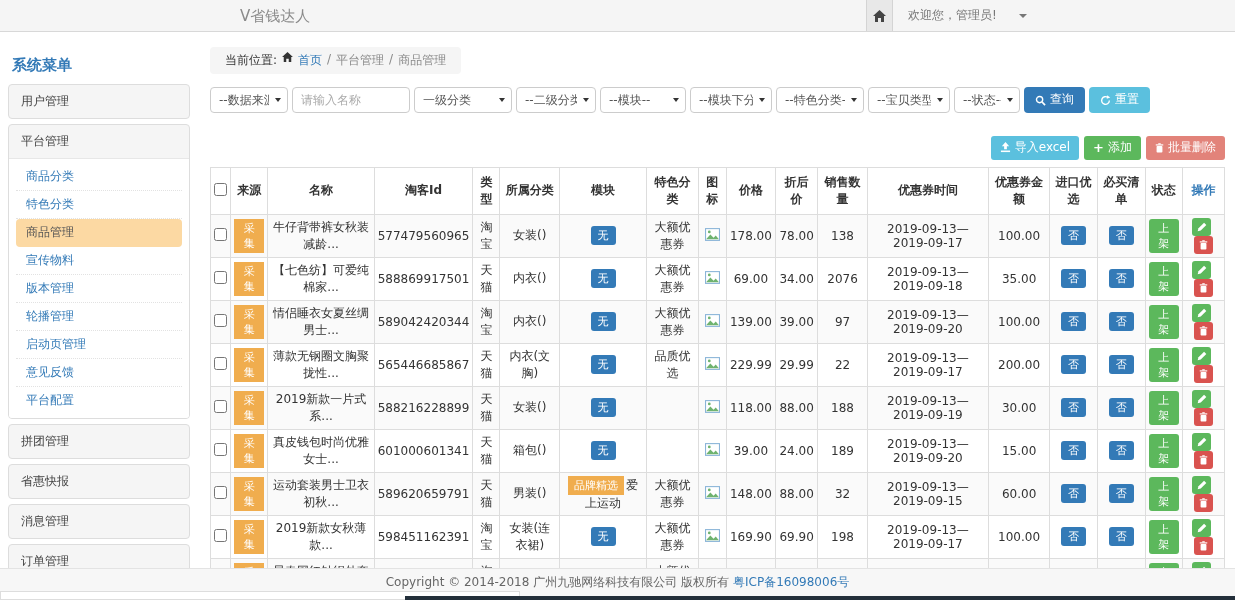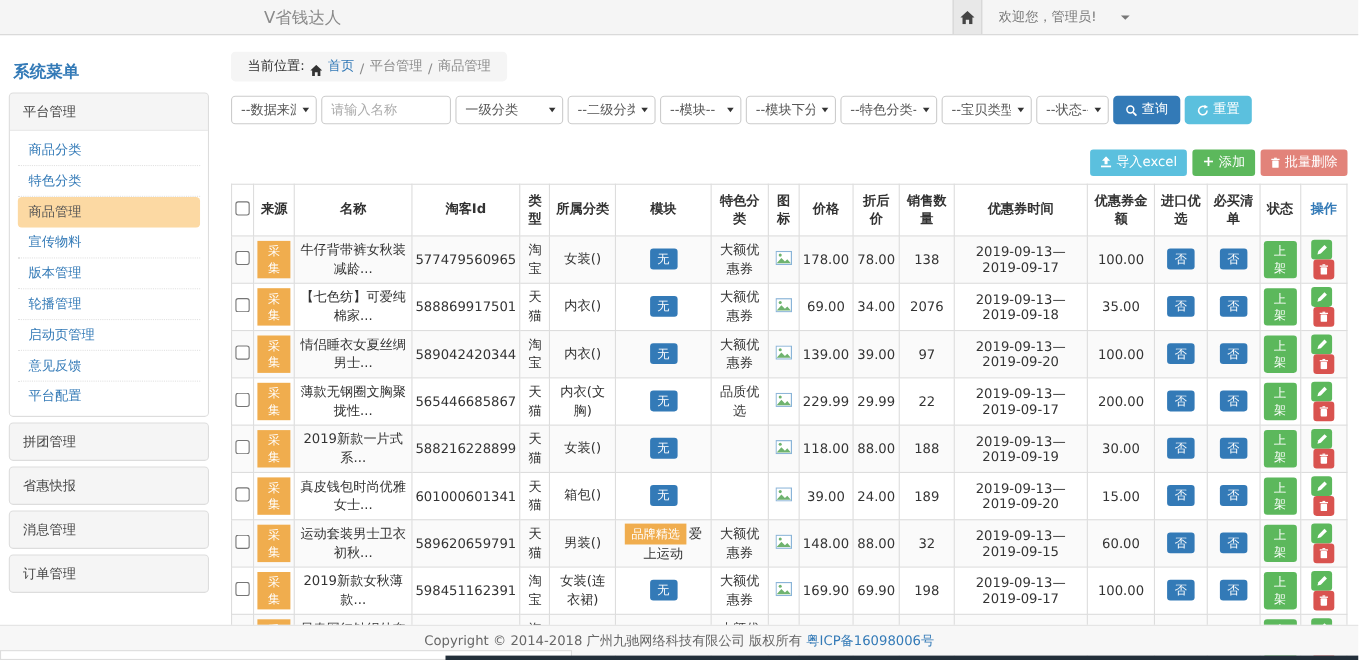--- a/index.html
+++ b/index.html
@@ -29,21 +29,21 @@
   .menu-group-header { padding:8px 12px; color:#444; cursor:pointer; }
   .menu-group.expanded .menu-group-header { border-bottom:1px solid #e7e7e7; }
   .submenu { background:#fff; padding:4px 7px; }
   .submenu-link { display:block; padding:5px 10px; color:#337ab7; border-bottom:1px dotted #e2e2e2; font-size:12px; }
   .submenu-link:last-child { border-bottom:none; }
   .submenu-link.active { background:#fcd9a3; border-radius:4px; color:#555; border-bottom-color:transparent; }
 
   
   .main { position:absolute; left:210px; top:32px; width:1015px; padding-top:15px; z-index:2; }
 
-  .breadcrumb { display:inline-flex; align-items:flex-end; gap:5px; background:#f5f5f5; border-radius:4px; padding:5px 15px; color:#333; }
+  .breadcrumb { display:inline-flex; align-items:flex-start; gap:5px; background:#f5f5f5; border-radius:4px; padding:5px 15px; color:#333; }
   .bc-link { color:#337ab7; }
   .bc-sep, .bc-item { color:#8a8a8a; }
   .bc-home-icon { display:inline-flex; }
 
   .filter-row { display:flex; align-items:center; margin-top:13px; gap:4px; flex-wrap:nowrap; }
   .filter-fields { display:flex; align-items:center; gap:4px; }
   .select-wrap { position:relative; display:inline-block; }
   .select-wrap::after { content:''; position:absolute; right:7px; top:11px; border-top:4px solid #333; border-left:3.5px solid transparent; border-right:3.5px solid transparent; pointer-events:none; }
   .select-wrap select { appearance:none; -webkit-appearance:none; width:100%; height:26px; border:1px solid #ccc; border-radius:4px; background:#fff; color:#555; font-size:12px; padding:3px 18px 3px 8px; font-family:inherit; }
   .text-input { height:26px; border:1px solid #ccc; border-radius:4px; padding:3px 8px; font-size:12px; color:#555; width:118px; font-family:inherit; }
@@ -97,20 +97,23 @@
     <div class="welcome">
       <span>欢迎您，管理员!</span>
       <span class="caret"></span>
     </div>
   </div>
 </div>
 
 <aside class="sidebar">
   <div class="sidebar-title">系统菜单</div>
   <nav id="sidebar-menu">
+      <div class="menu-group">
+        <div class="menu-group-header">用户管理</div>
+      </div>
       <div class="menu-group expanded">
         <div class="menu-group-header">平台管理</div>
         <div class="submenu">
           <a class="submenu-link">商品分类</a>
           <a class="submenu-link">特色分类</a>
           <a class="submenu-link active">商品管理</a>
           <a class="submenu-link">宣传物料</a>
           <a class="submenu-link">版本管理</a>
           <a class="submenu-link">轮播管理</a>
           <a class="submenu-link">启动页管理</a>
@@ -148,21 +151,21 @@
     <span class="bc-sep">/</span>
     <span class="bc-item">商品管理</span>
   </div>
 
   <div class="filter-row">
     <div class="filter-fields" id="filter-fields">
         <span class="select-wrap" style="width: 78px;"><select><option>--数据来源--</option></select></span>
         <input class="text-input" placeholder="请输入名称" style="">
         <span class="select-wrap" style="width: 98px;"><select><option>一级分类</option></select></span>
         <span class="select-wrap" style="width: 80px;"><select><option>--二级分类--</option></select></span>
-        <span class="select-wrap" style="width: 74px;"><select><option>--模块--</option></select></span>
+        <span class="select-wrap" style="width: 86px;"><select><option>--模块--</option></select></span>
         <span class="select-wrap" style="width: 82px;"><select><option>--模块下分类--</option></select></span>
         <span class="select-wrap" style="width: 88px;"><select><option>--特色分类--</option></select></span>
         <span class="select-wrap" style="width: 82px;"><select><option>--宝贝类型--</option></select></span>
         <span class="select-wrap" style="width: 66px;"><select><option>--状态--</option></select></span>
       </div>
     <button class="btn btn-primary">
       <span style="display:inline-flex">
         <svg width="11" height="11" viewBox="0 0 12 12">
             <circle cx="5" cy="5" r="3.4" fill="none" stroke="#fff" stroke-width="1.5"></circle>
             <line x1="7.8" y1="7.8" x2="11" y2="11" stroke="#fff" stroke-width="1.8"></line>

